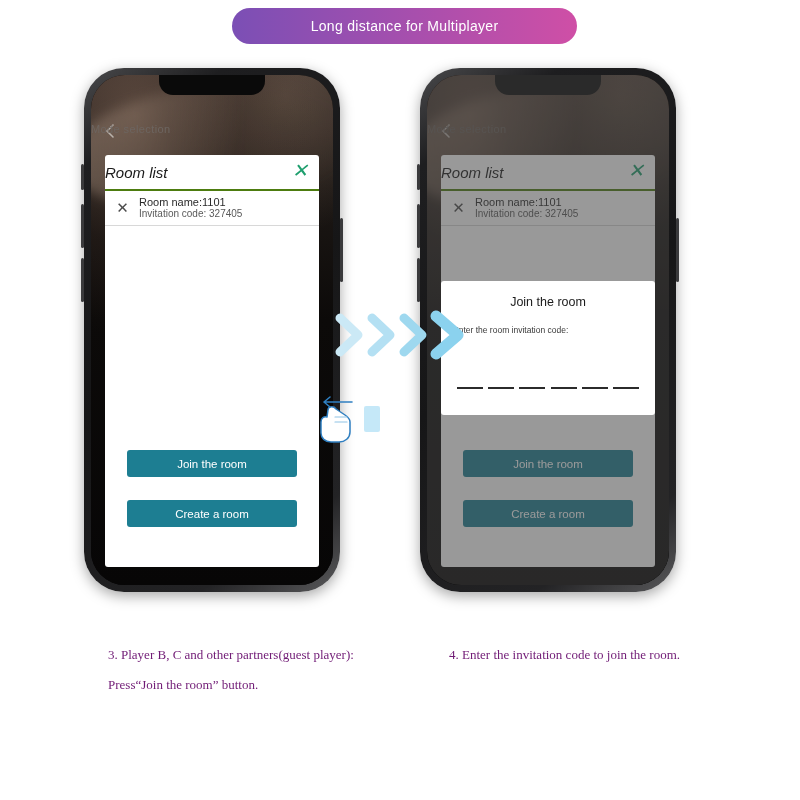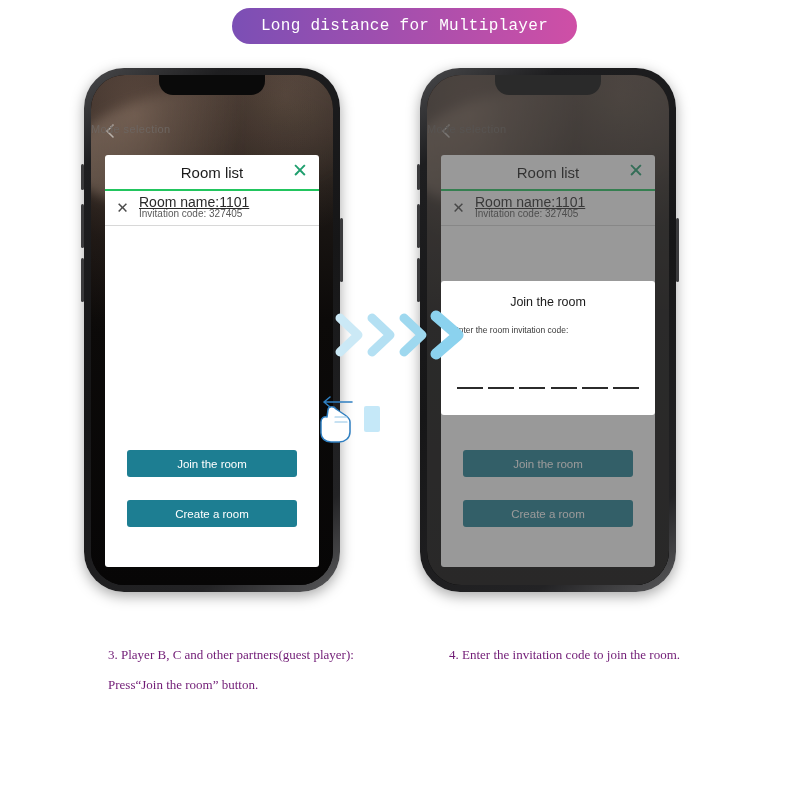--- a/index.html
+++ b/index.html
@@ -23,22 +23,22 @@
     width: 345px;
     height: 36px;
     border-radius: 18px;
     background: linear-gradient(to right, #7b4fb5, #cf4fa6);
     display: flex;
     align-items: center;
     justify-content: center;
   }
   .banner-text {
     color: #ffffff;
-    font-size: 16px;
-    font-family: Liberation Mono, monospace;
+    font-size: 14px;
+    font-family: Liberation Sans, sans-serif;
     letter-spacing: 0.3px;
   }
 
   
   .phone {
     position: absolute;
     top: 68px;
     width: 256px;
     height: 524px;
     border-radius: 40px;
@@ -208,24 +208,25 @@
     top: 80px;
     bottom: 18px;
     background: #ffffff;
     border-radius: 3px;
     z-index: 5;
     overflow: hidden;
   }
   .room-header {
     position: relative;
     height: 34px;
-    border-bottom: 2px solid #22c55e;
+    border-bottom: 2px solid #4d7c0f;
     display: flex;
     align-items: center;
-    justify-content: center;
+    justify-content: flex-start;
+    font-style: italic;
   }
   .room-title {
     font-size: 15px;
     color: #1b1b1b;
   }
   .close-x {
     position: absolute;
     right: 10px;
     top: 7px;
     width: 18px;
@@ -248,24 +249,23 @@
     left: 10px;
     top: 9px;
     width: 15px;
     height: 15px;
     color: #4b4b4b;
     font-size: 15px;
     line-height: 15px;
     text-align: center;
   }
   .room-name {
-    font-size: 14px;
+    font-size: 11px;
     color: #2a2a2a;
     line-height: 12px;
-    text-decoration: underline;
   }
   .room-code {
     font-size: 10px;
     color: #5a5a5a;
     line-height: 12px;
   }
 
   
   .panel-btn {
     position: absolute;

